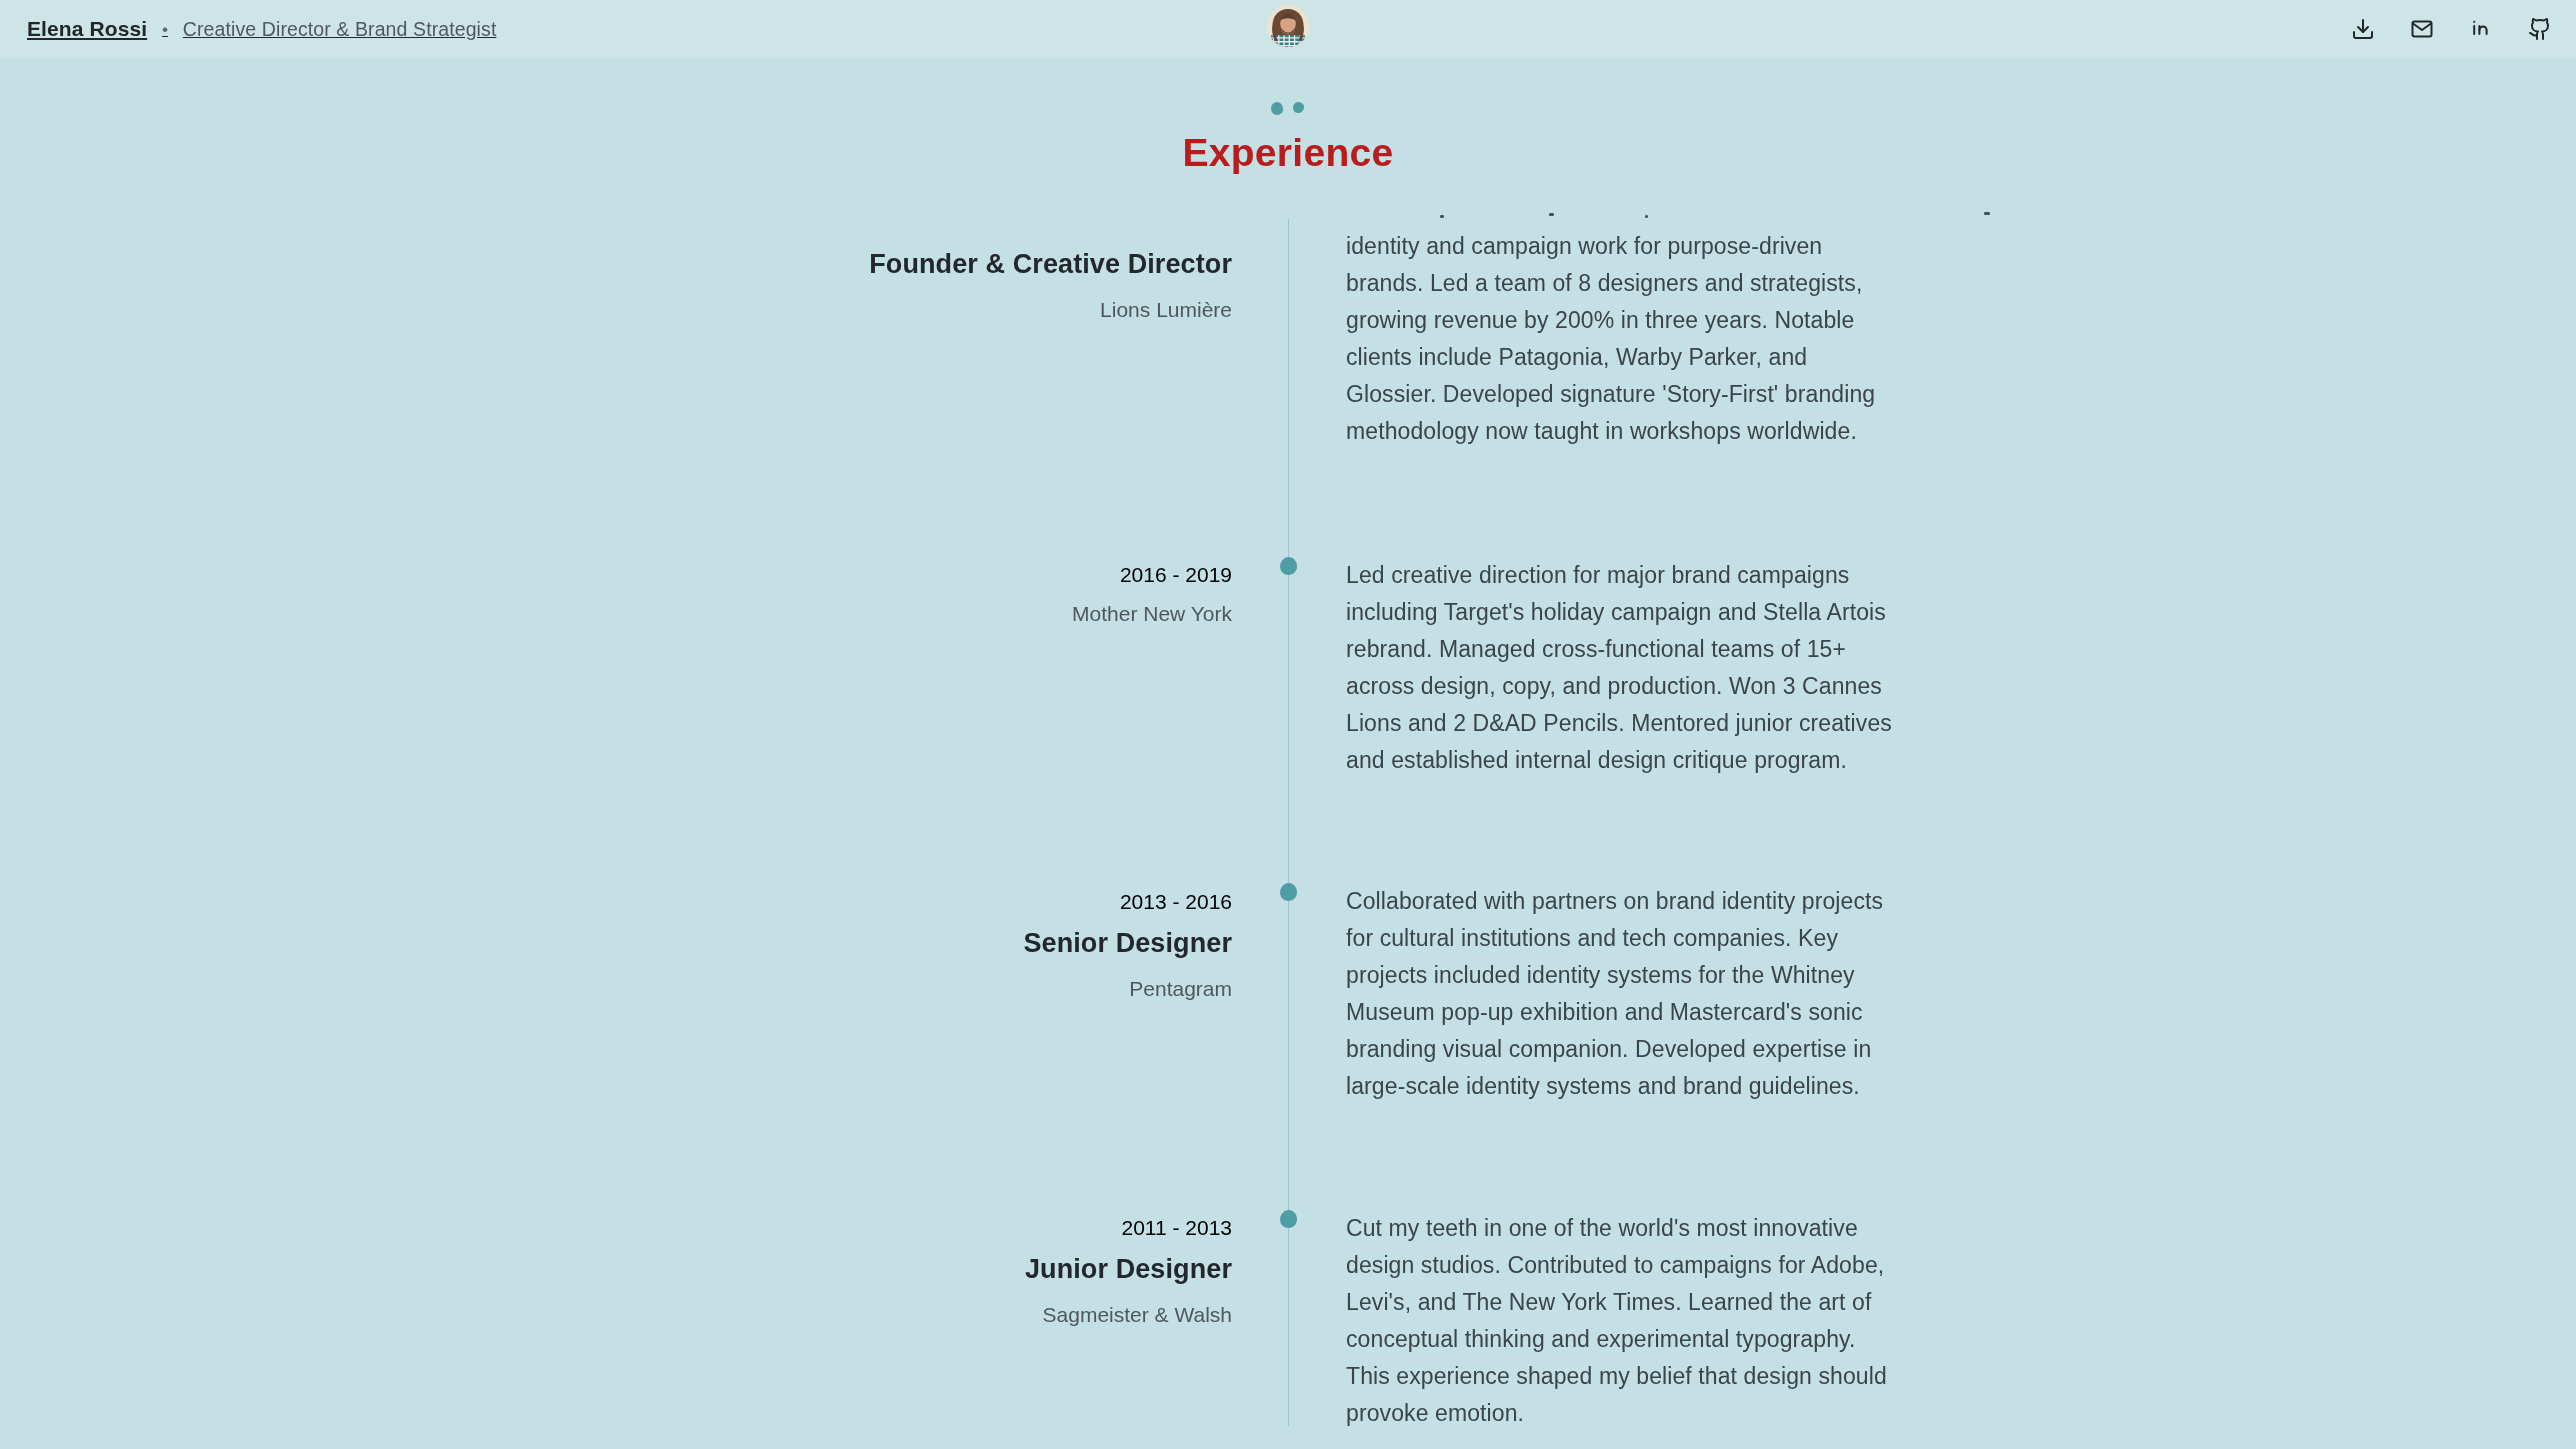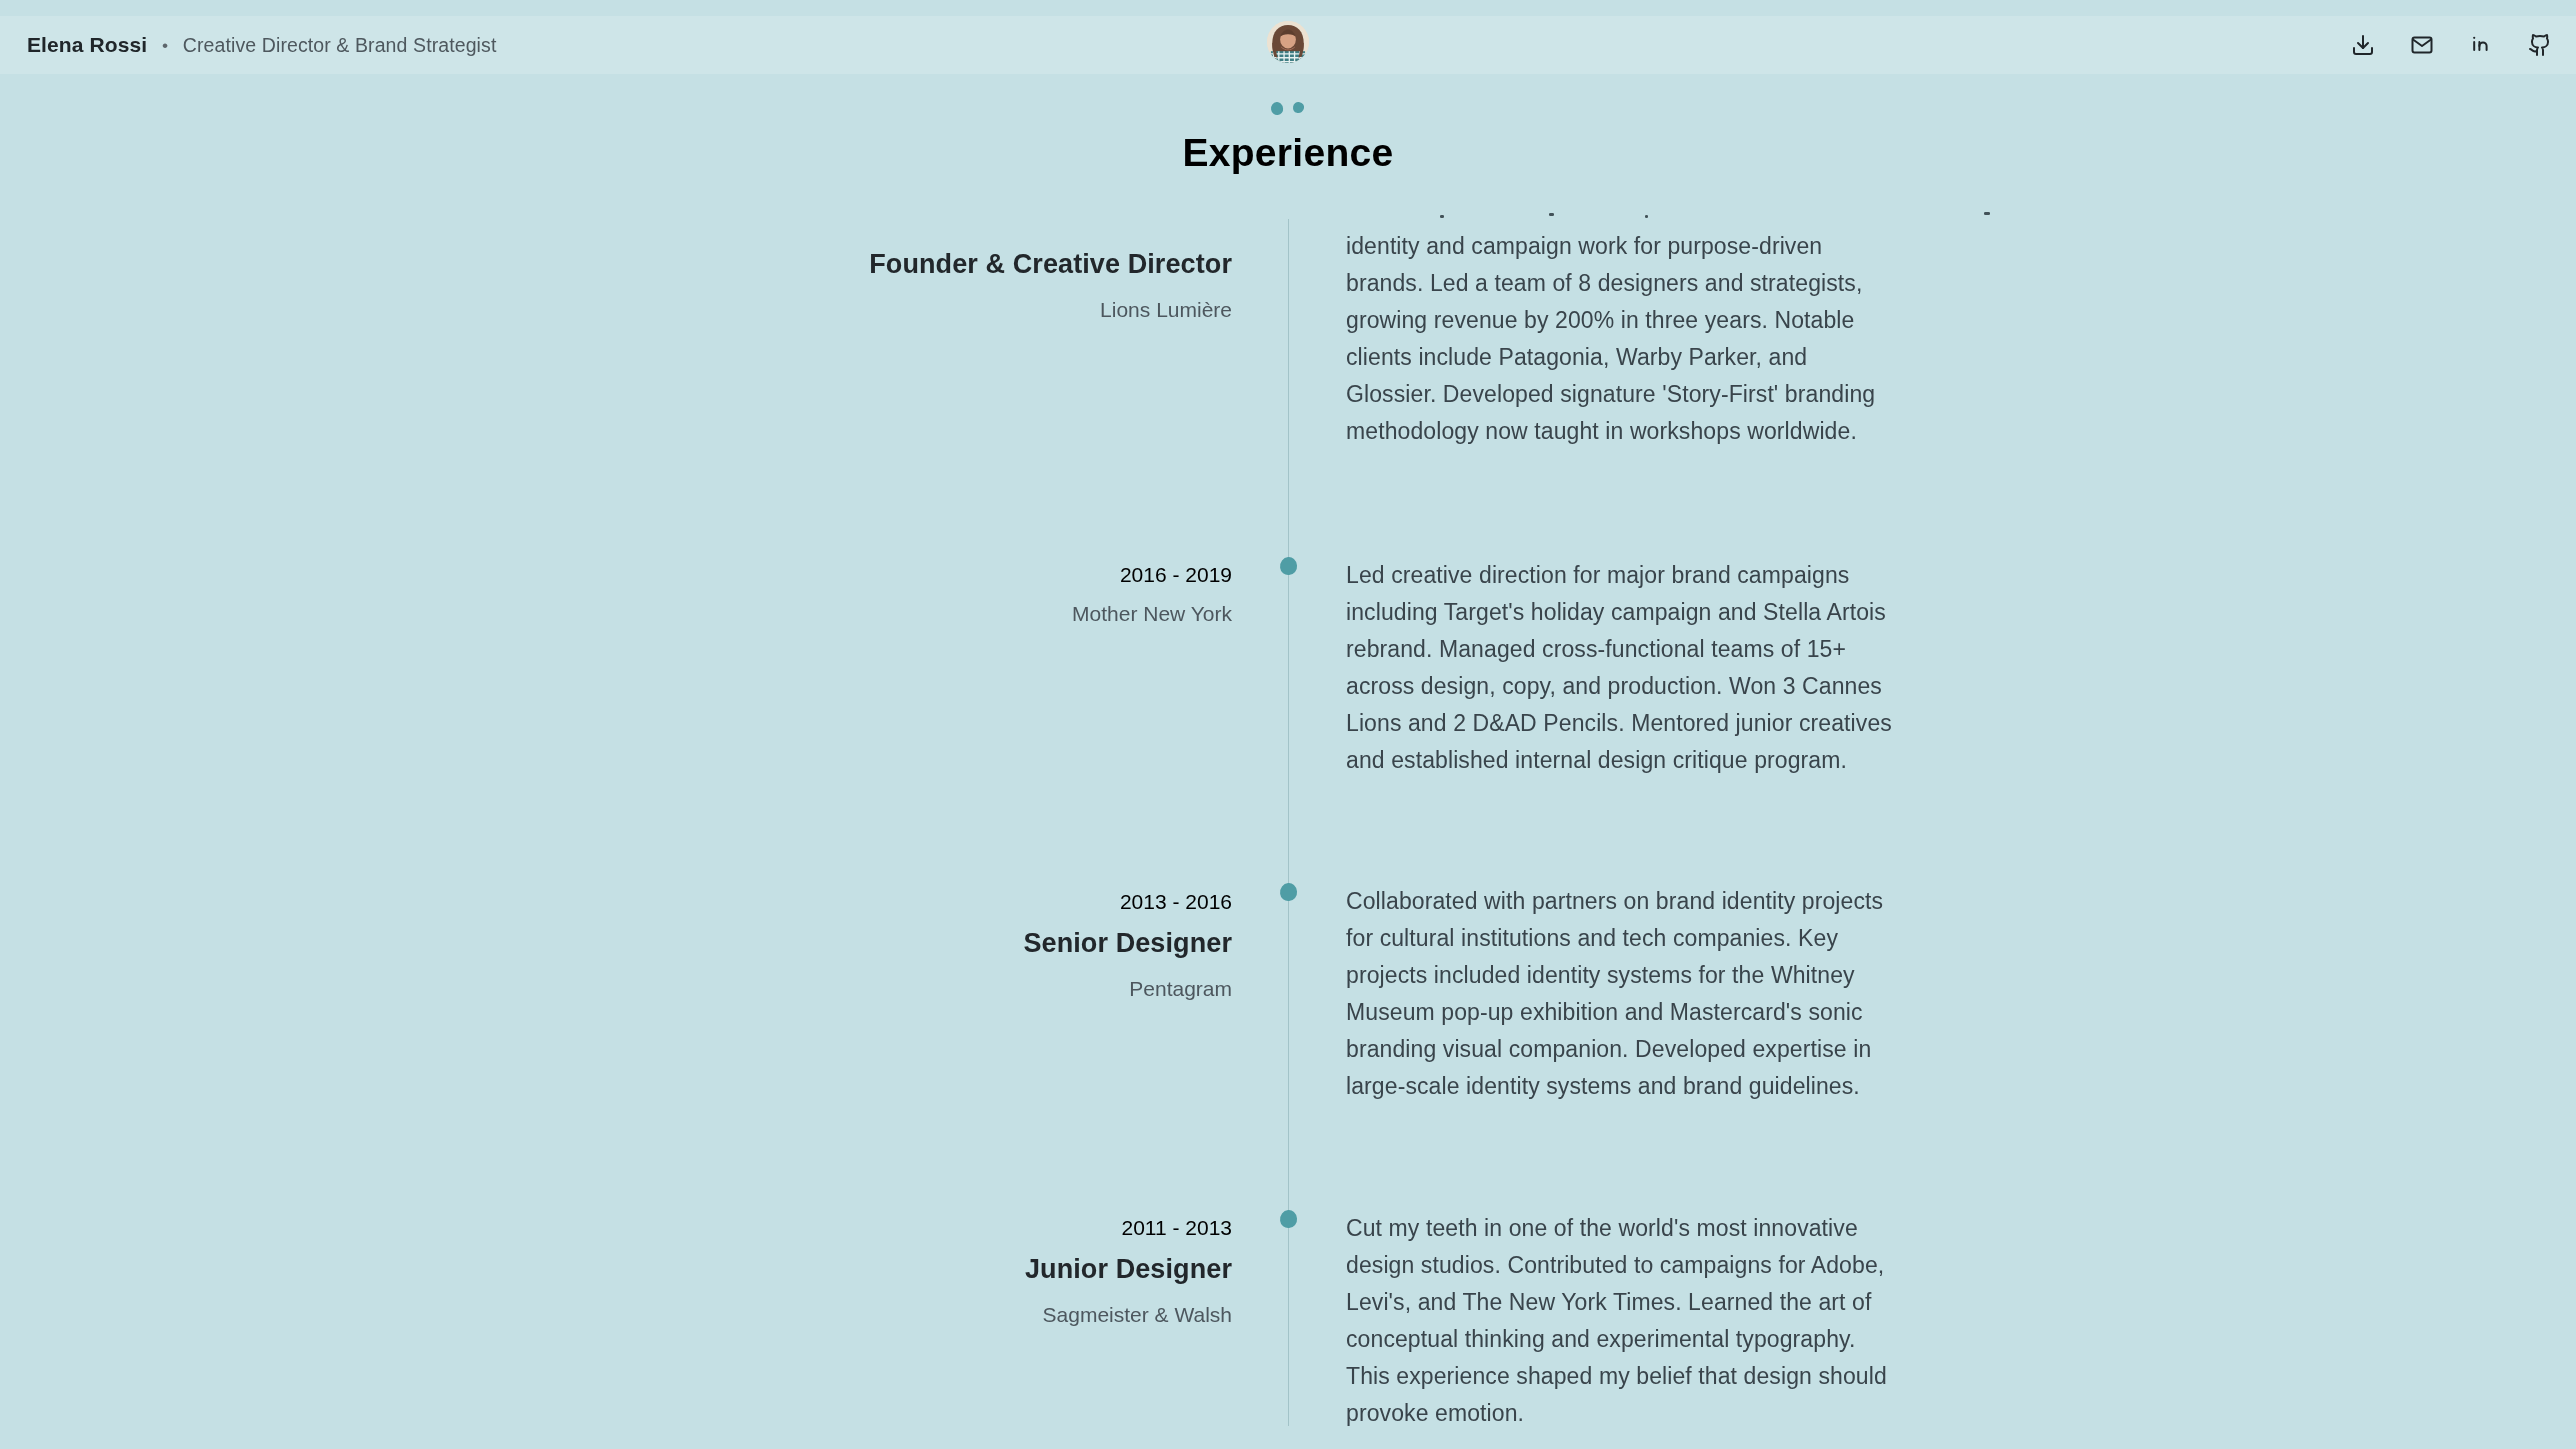--- a/index.html
+++ b/index.html
@@ -7,25 +7,26 @@
   body {
     font-family: "Liberation Sans", sans-serif;
     background: #c5e0e4;
     color: #23282c;
     position: relative;
   }
   .page { position: relative; width: 2576px; height: 1449px; }
 
   
   .header {
-    position: absolute; top: 16px; left: 0; right: 0; height: 58px;
+    position: absolute; top: 0; left: 0; right: 0; height: 58px;
     background: rgba(255,255,255,0.16);
     display: flex; align-items: center;
     padding: 0 24px 0 27px;
     z-index: 5;
+    text-decoration: underline;
   }
   .header-left { display: flex; align-items: center; gap: 14.8px; }
   .header-name { font-size: 21px; font-weight: bold; color: #20262a; letter-spacing: 0.1px; }
   .header-sep  { font-size: 17.4px; color: #5d666c; }
   .header-role { font-size: 19.5px; color: #4e585e; letter-spacing: 0.1px; }
 
   .avatar {
     position: absolute; left: 1267px; top: 5.4px;
     width: 42px; height: 42px; border-radius: 50%;
     overflow: hidden; background: #e9dfcf;
@@ -38,21 +39,21 @@
 
   
   .deco-dots { position: absolute; top: 101px; left: 0; width: 100%; height: 16px; z-index: 2; }
   .deco-dot { position: absolute; background: #4f9da5; }
   .deco-dot.d1 { left: 1271px; top: 0.7px; width: 12px; height: 12.7px; border-radius: 54% 46% 50% 50% / 52% 55% 45% 48%; transform: rotate(-8deg); }
   .deco-dot.d2 { left: 1293px; top: 1.3px; width: 10.7px; height: 11.4px; border-radius: 48% 52% 55% 45% / 50% 46% 54% 50%; transform: rotate(10deg); }
 
   .section-title {
     position: absolute; top: 131px; left: 0; width: 100%;
     text-align: center; font-size: 39px; font-weight: bold;
-    color: #000000; letter-spacing: 0.3px; z-index: 2;
+    color: #b91c1c; letter-spacing: 0.3px; z-index: 2;
   }
 
   
   .timeline-line {
     position: absolute; left: 1288px; top: 219px; width: 1.3px; height: 1207px;
     background: #a2c3c8; z-index: 1;
   }
 
   .entry-meta {
     position: absolute; right: 1344px; width: 510px; text-align: right; z-index: 2;

